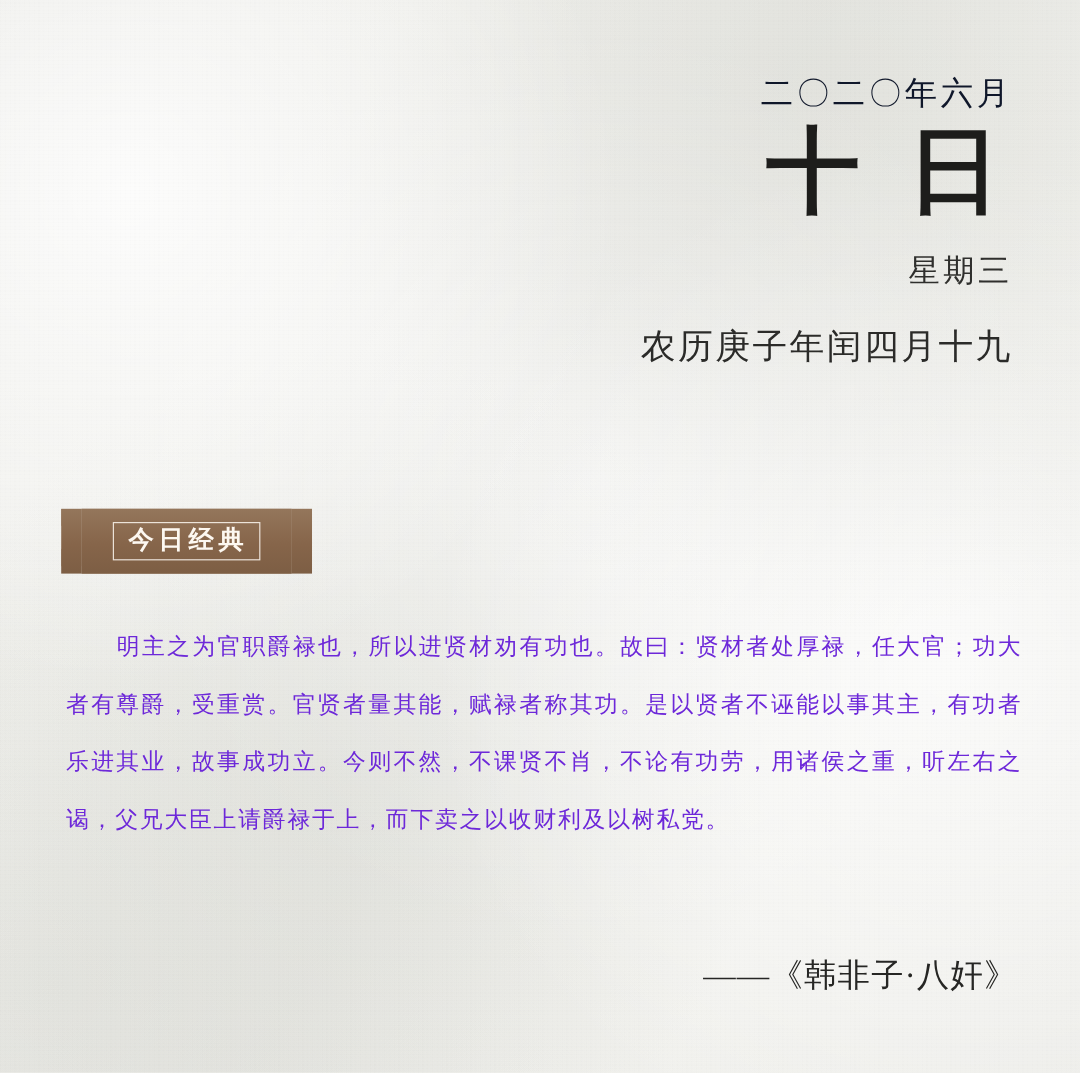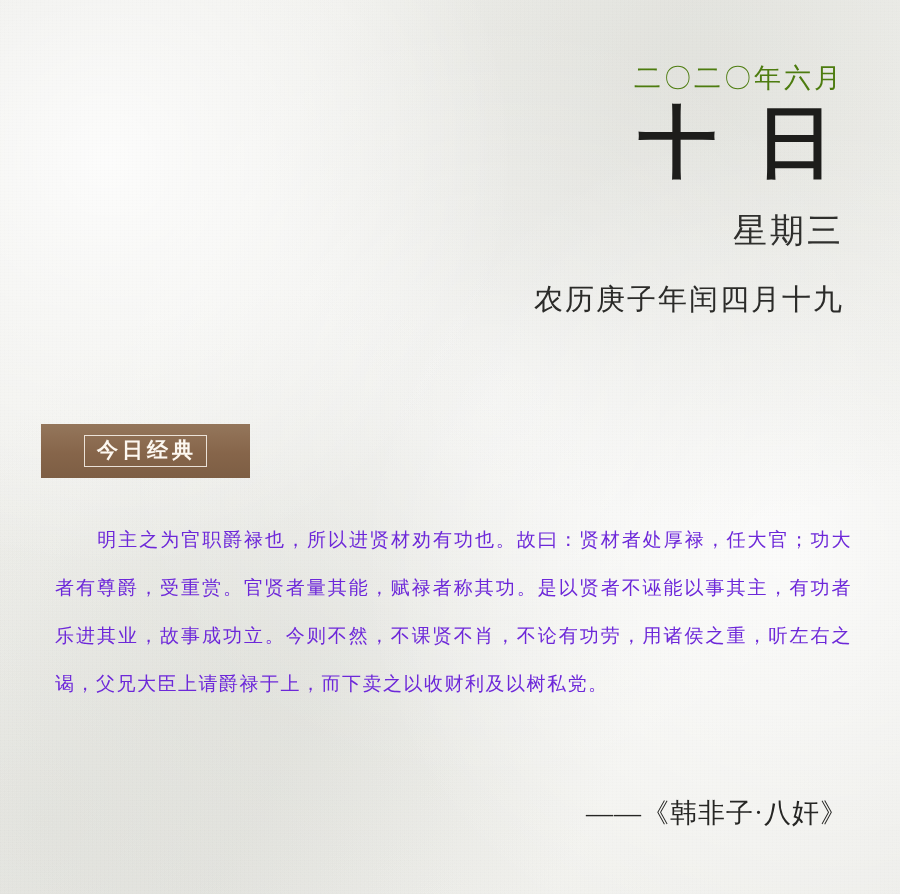--- a/index.html
+++ b/index.html
@@ -53,48 +53,48 @@
   .date-block {
     position: absolute;
     top: 62px;
     right: 56px;
     text-align: right;
     width: 520px;
   }
   .date-year {
     font-size: 27px;
     letter-spacing: 3px;
-    color: #4d7c0f;
+    color: #0f172a;
     line-height: 1.2;
   }
   .date-day {
     font-size: 78px;
     font-weight: 700;
     letter-spacing: 10px;
     line-height: 1.25;
     color: #1d1d1b;
   }
   .date-weekday {
-    font-size: 34px;
+    font-size: 26px;
     letter-spacing: 3px;
     margin-top: 16px;
     color: #2f2f2d;
   }
   .date-lunar {
     font-size: 29px;
     letter-spacing: 2px;
     margin-top: 26px;
     color: #2b2b29;
     text-align: right;
   }
 
   
   .banner-wrap {
     position: absolute;
-    left: 58px;
+    left: 68px;
     top: 424px;
   }
   .banner {
     position: relative;
     display: inline-block;
   }
   .banner-ribbon {
     position: relative;
     background: #8a6a4f;
     background-image: linear-gradient(180deg, #94765b 0%, #86654a 55%, #7d5e44 100%);

